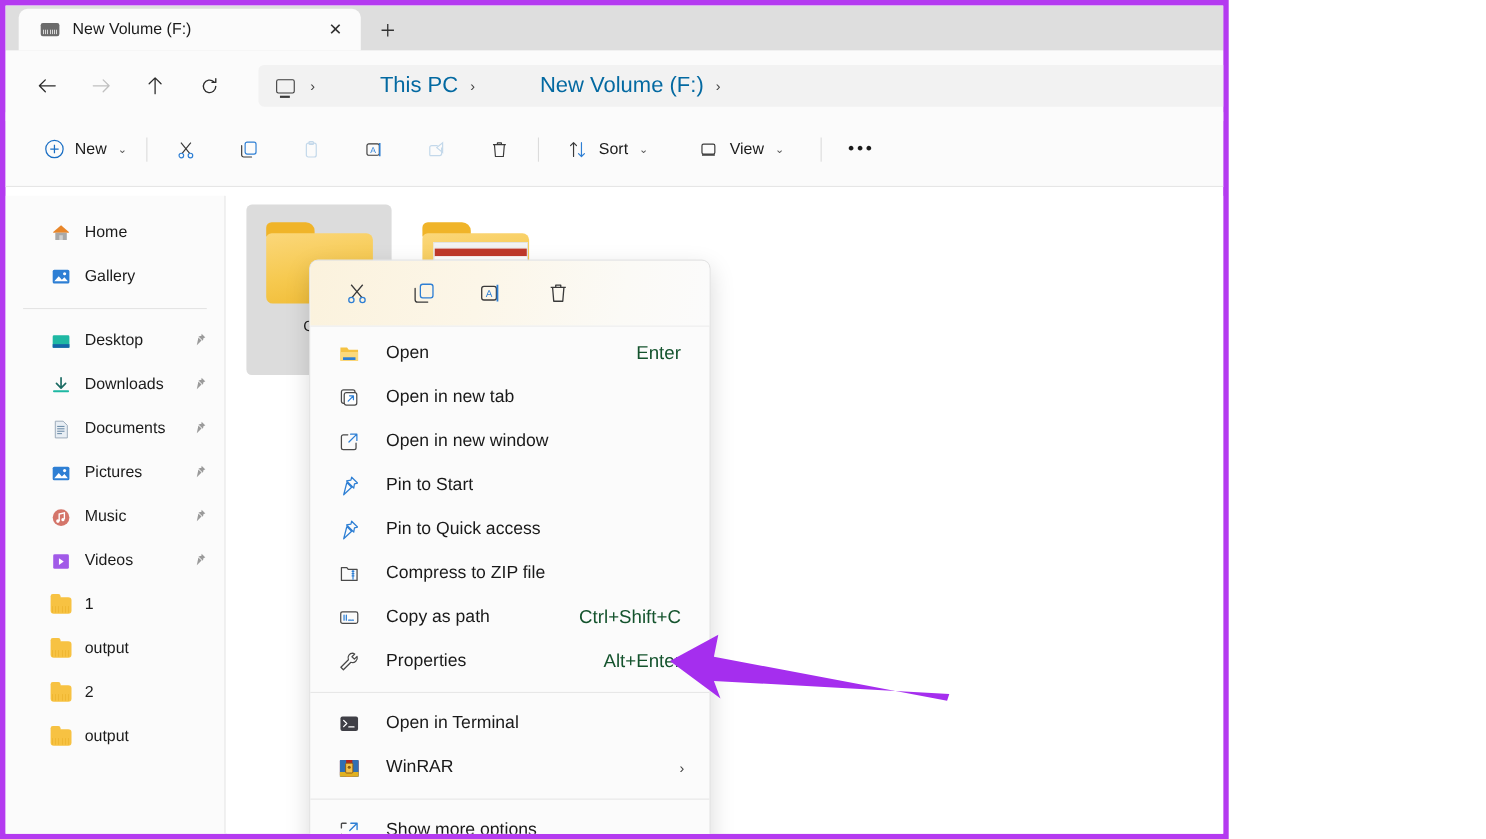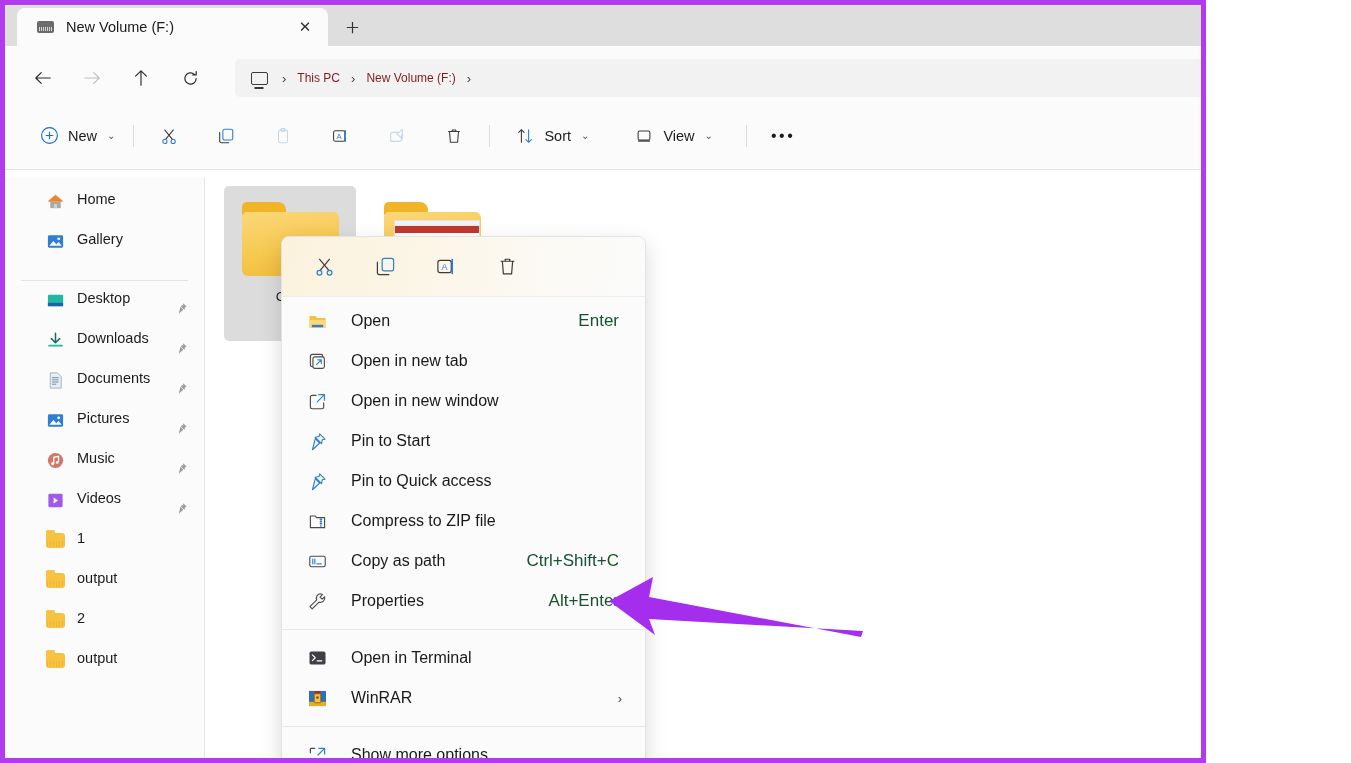--- a/index.html
+++ b/index.html
@@ -4,21 +4,21 @@
 <style>
   * { box-sizing: border-box; margin: 0; padding: 0; }
   html, body {
     width: 1351px; height: 763px;
     font-family: "Liberation Sans", sans-serif;
     overflow: hidden;
     background: #ffffff;
   }
   #root {
     position: relative;
-    width: 1206px; height: 763px;
+    width: 1117px; height: 763px;
     border: 5px solid #b43af0;
     background: #ffffff;
     overflow: hidden;
   }
 
   
   .tabstrip {
     position: absolute; left: 0; top: 0;
     width: 1341px; height: 41px;
     background: #dedede;
@@ -99,21 +99,21 @@
   }
   .monitor::after {
     content: ""; position: absolute; left: 50%; transform: translateX(-50%);
     bottom: -5px; width: 9px; height: 2px; background: #3b3b3b;
   }
   .chev {
     color: #444; font-size: 13px;
     padding: 0 11px; user-select: none;
   }
   .crumb-txt {
-    font-size: 12px; color: #7f1d1d; white-space: nowrap;
+    font-size: 20px; color: #0369a1; white-space: nowrap; margin-left: 48px;
   }
 
   
   .toolbar {
     position: absolute; left: 0; top: 97px;
     width: 1341px; height: 68px;
     background: #fbfbfb;
     display: flex; align-items: center;
     border-bottom: 1px solid #e6e6e6;
   }
@@ -135,21 +135,21 @@
   .sidebar {
     position: absolute; left: 0; top: 173px;
     width: 200px; height: 580px;
     background: #fbfbfb;
     border-right: 1px solid #e6e6e6;
     padding-top: 13px;
   }
   .side-item {
     height: 40px; margin: 0 7px;
     border-radius: 5px;
-    display: flex; 
+    display: flex; align-items: center;
     padding-left: 33px; gap: 11px;
     position: relative;
   }
   .side-label {
     font-size: 14.5px; color: #1b1b1b;
     white-space: nowrap; overflow: hidden;
     max-width: 112px;
   }
   .side-ico { width: 21px; height: 21px; flex: 0 0 21px; display:flex; align-items:center; justify-content:center; }
   .pin {

